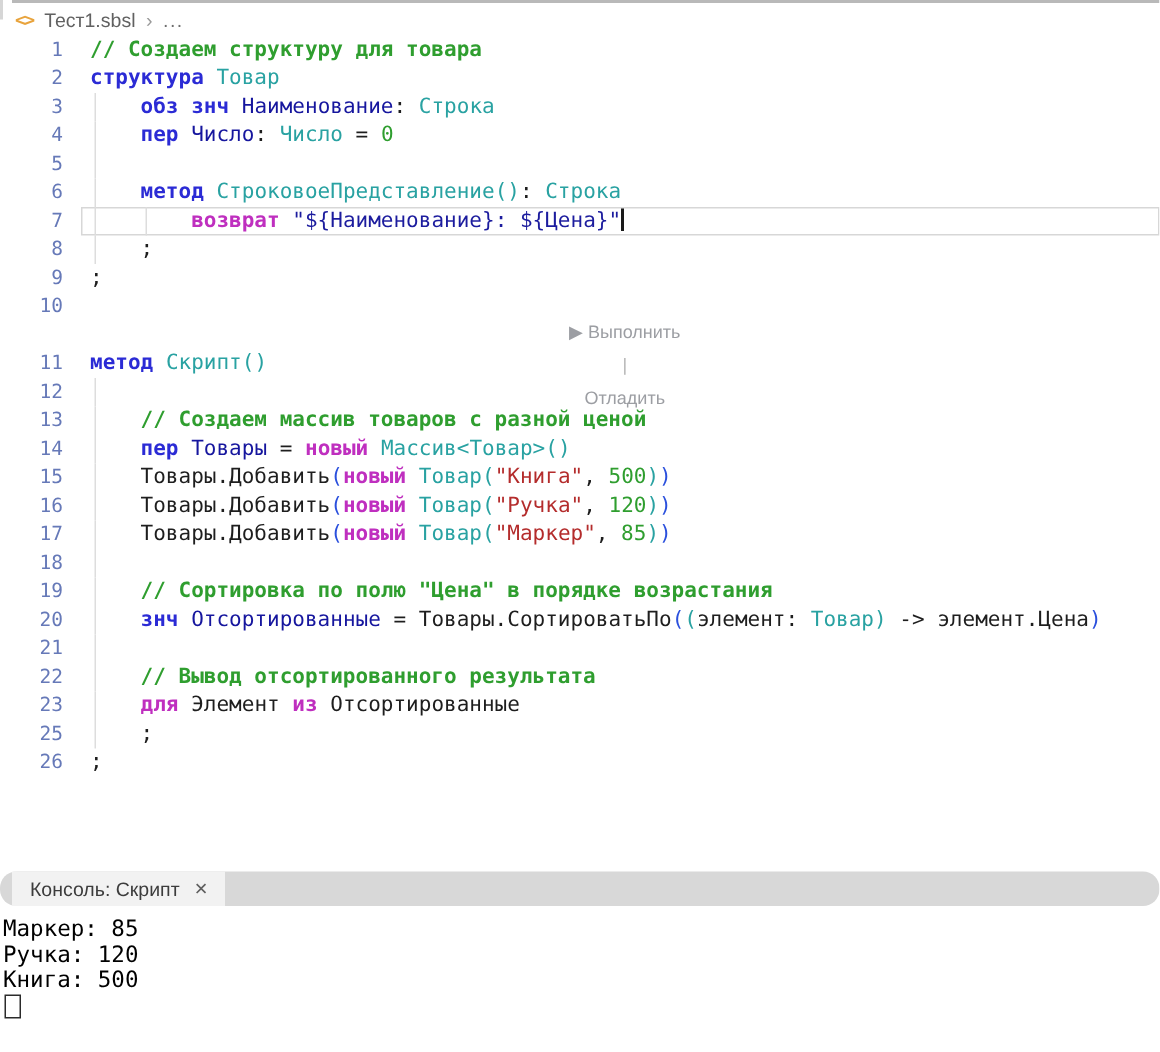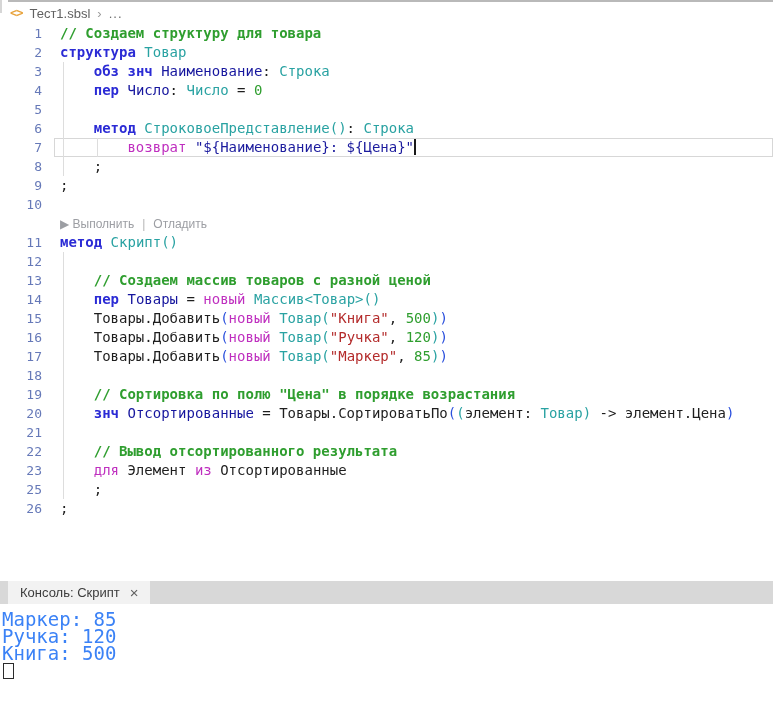--- a/index.html
+++ b/index.html
@@ -23,43 +23,43 @@
   .editor{position:relative;}
   .row{display:flex;height:19px;line-height:19px;font-size:14px;white-space:pre;}
   .gut{width:42px;text-align:right;color:var(--linenum,#6679b8);flex:none;font-size:13px;cursor:pointer;}
   .code{flex:1;position:relative;margin-left:12px;padding-left:6px;white-space:pre;cursor:text;}
   .g1 .code::before,.g2 .code::before{content:"";position:absolute;left:9px;top:0;bottom:0;width:1px;background:var(--guide,#dddddd);}
   .g2 .code::after{content:"";position:absolute;left:43px;top:0;bottom:0;width:1px;background:var(--guide,#dddddd);}
   .cur .code{outline:1px solid var(--curline,#d7d7d7);outline-offset:-1px;}
   .caret{display:inline-block;width:0;height:16px;border-left:2px solid #1a1a1a;vertical-align:-3px;}
 
   .k{color:var(--kw,#2b2bd5);font-weight:bold;margin-top:19px;}
-  .m{color:var(--ctrl,#bf2fbf);font-weight:normal;}
+  .m{color:var(--ctrl,#bf2fbf);font-weight:bold;}
   .t{color:var(--type,#29a2a2);}
   .v{color:var(--varname,#16169e);}
   .s{color:var(--str,#b42c2c);}
   .ts{color:var(--tstr,#1c1c9e);}
   .n{color:var(--num,#2f9e2f);}
   .c{color:var(--com,#2f9e2f);font-weight:bold;}
   .p{color:var(--plain,#1e1e1e);}
   .pb{color:var(--parenb,#2b50dd);}
   .pt{color:var(--parent,#29a2a2);}
 
   .lens{height:19px;display:flex;align-items:center;padding-left:60px;gap:8px;
-    font-family:"Liberation Sans",sans-serif;font-size:12px;color:var(--lens,#9c9ea3);}
+    font-family:"Liberation Sans",sans-serif;font-size:12px;color:var(--lens,#9c9ea3);flex-direction:column;}
   .lens .lens-btn{cursor:pointer;}
   .lens .lens-sep{color:#b5b5b5;}
 
   
   .console{position:absolute;left:0;right:0;top:581px;bottom:0;}
-  .console-tabs{height:23px;background:var(--tabstrip,#d8d8d8);display:flex;align-items:stretch;padding-left:8px;}
+  .console-tabs{height:23px;background:var(--tabstrip,#d8d8d8);display:flex;align-items:stretch;padding-left:8px;border-radius:11px;}
   .console-tab{background:var(--tabbg,#f2f2f2);display:flex;align-items:center;padding:0 12px;
     font-family:"Liberation Sans",sans-serif;font-size:13px;color:#3c3c3c;cursor:pointer;}
   .tab-close{color:#5f5f5f;font-size:15px;margin-left:10px;cursor:pointer;line-height:1;}
-  .console-out{padding:7px 0 0 2px;font-size:19px;line-height:17px;color:#3b82f6;
+  .console-out{padding:7px 0 0 2px;font-size:15px;line-height:17px;color:#000000;
     font-family:"DejaVu Sans Mono",monospace;cursor:text;}
   .console-cursor{width:9px;height:14px;border:1.5px solid #2b2b2b;margin-left:1px;margin-top:1px;}
 </style>
 </head>
 <body>
 
 <div class="top-edge"></div>
 <div class="left-sliver"></div>
 
 <div class="breadcrumb">

